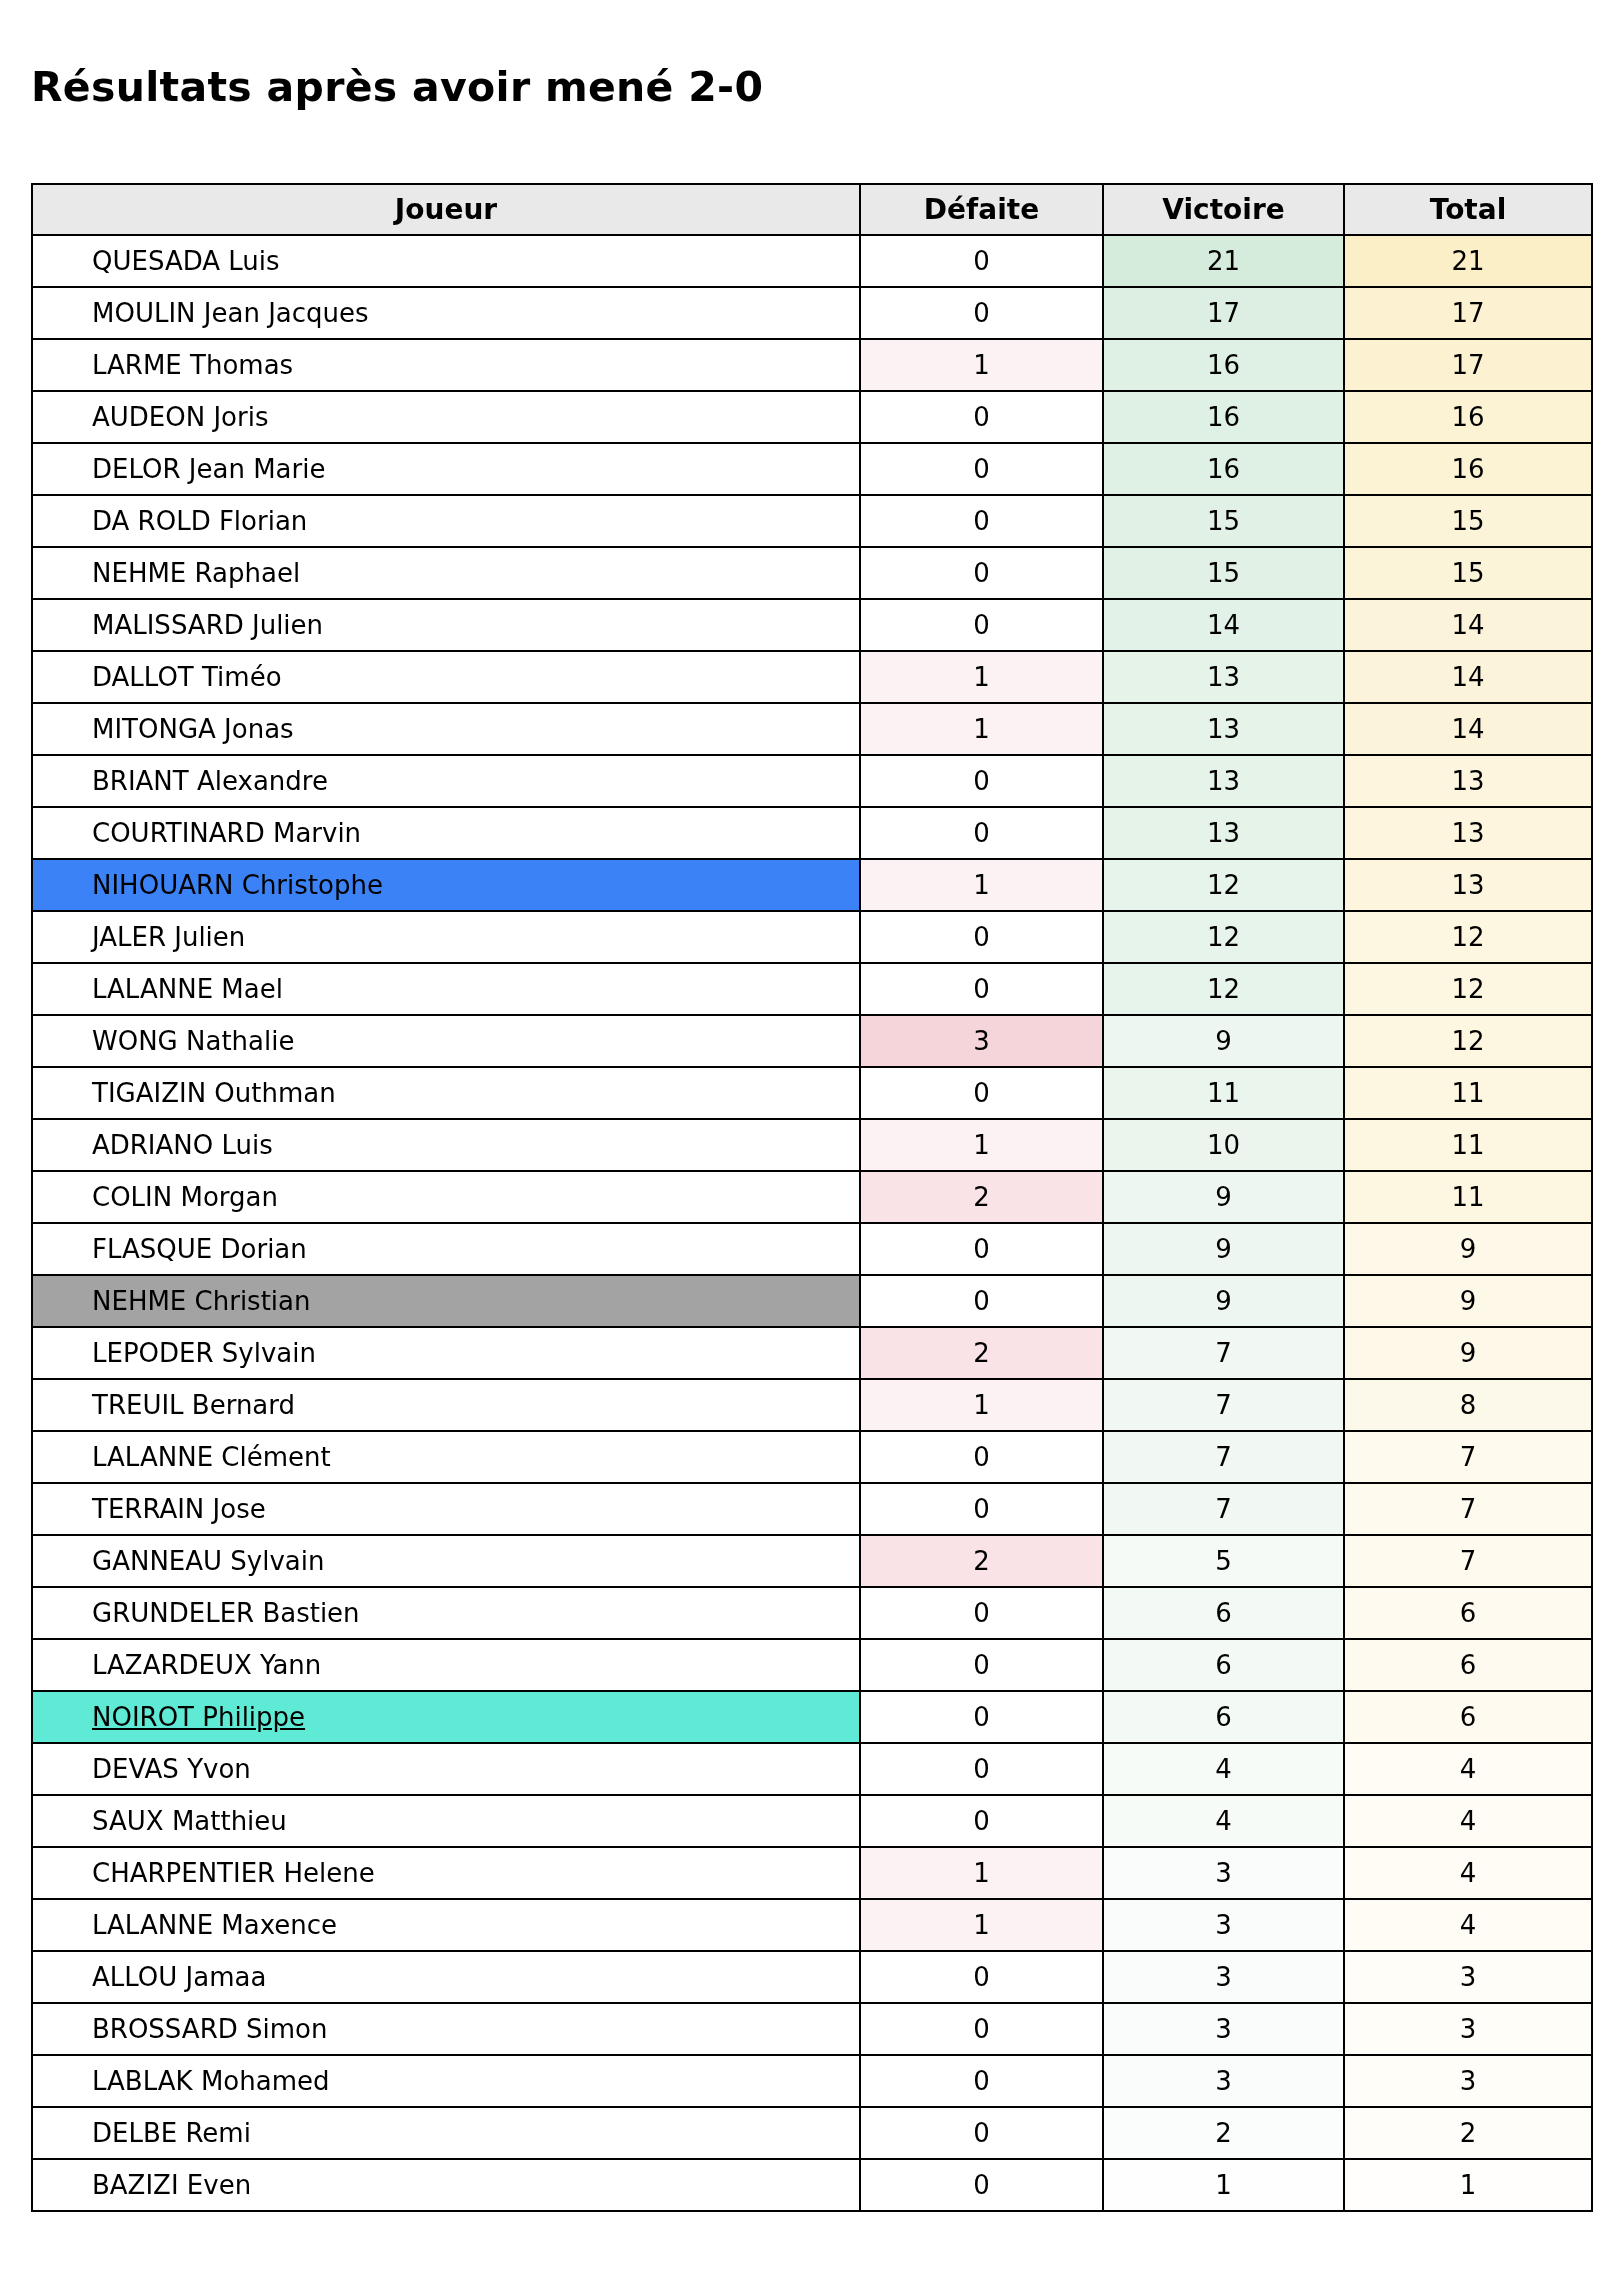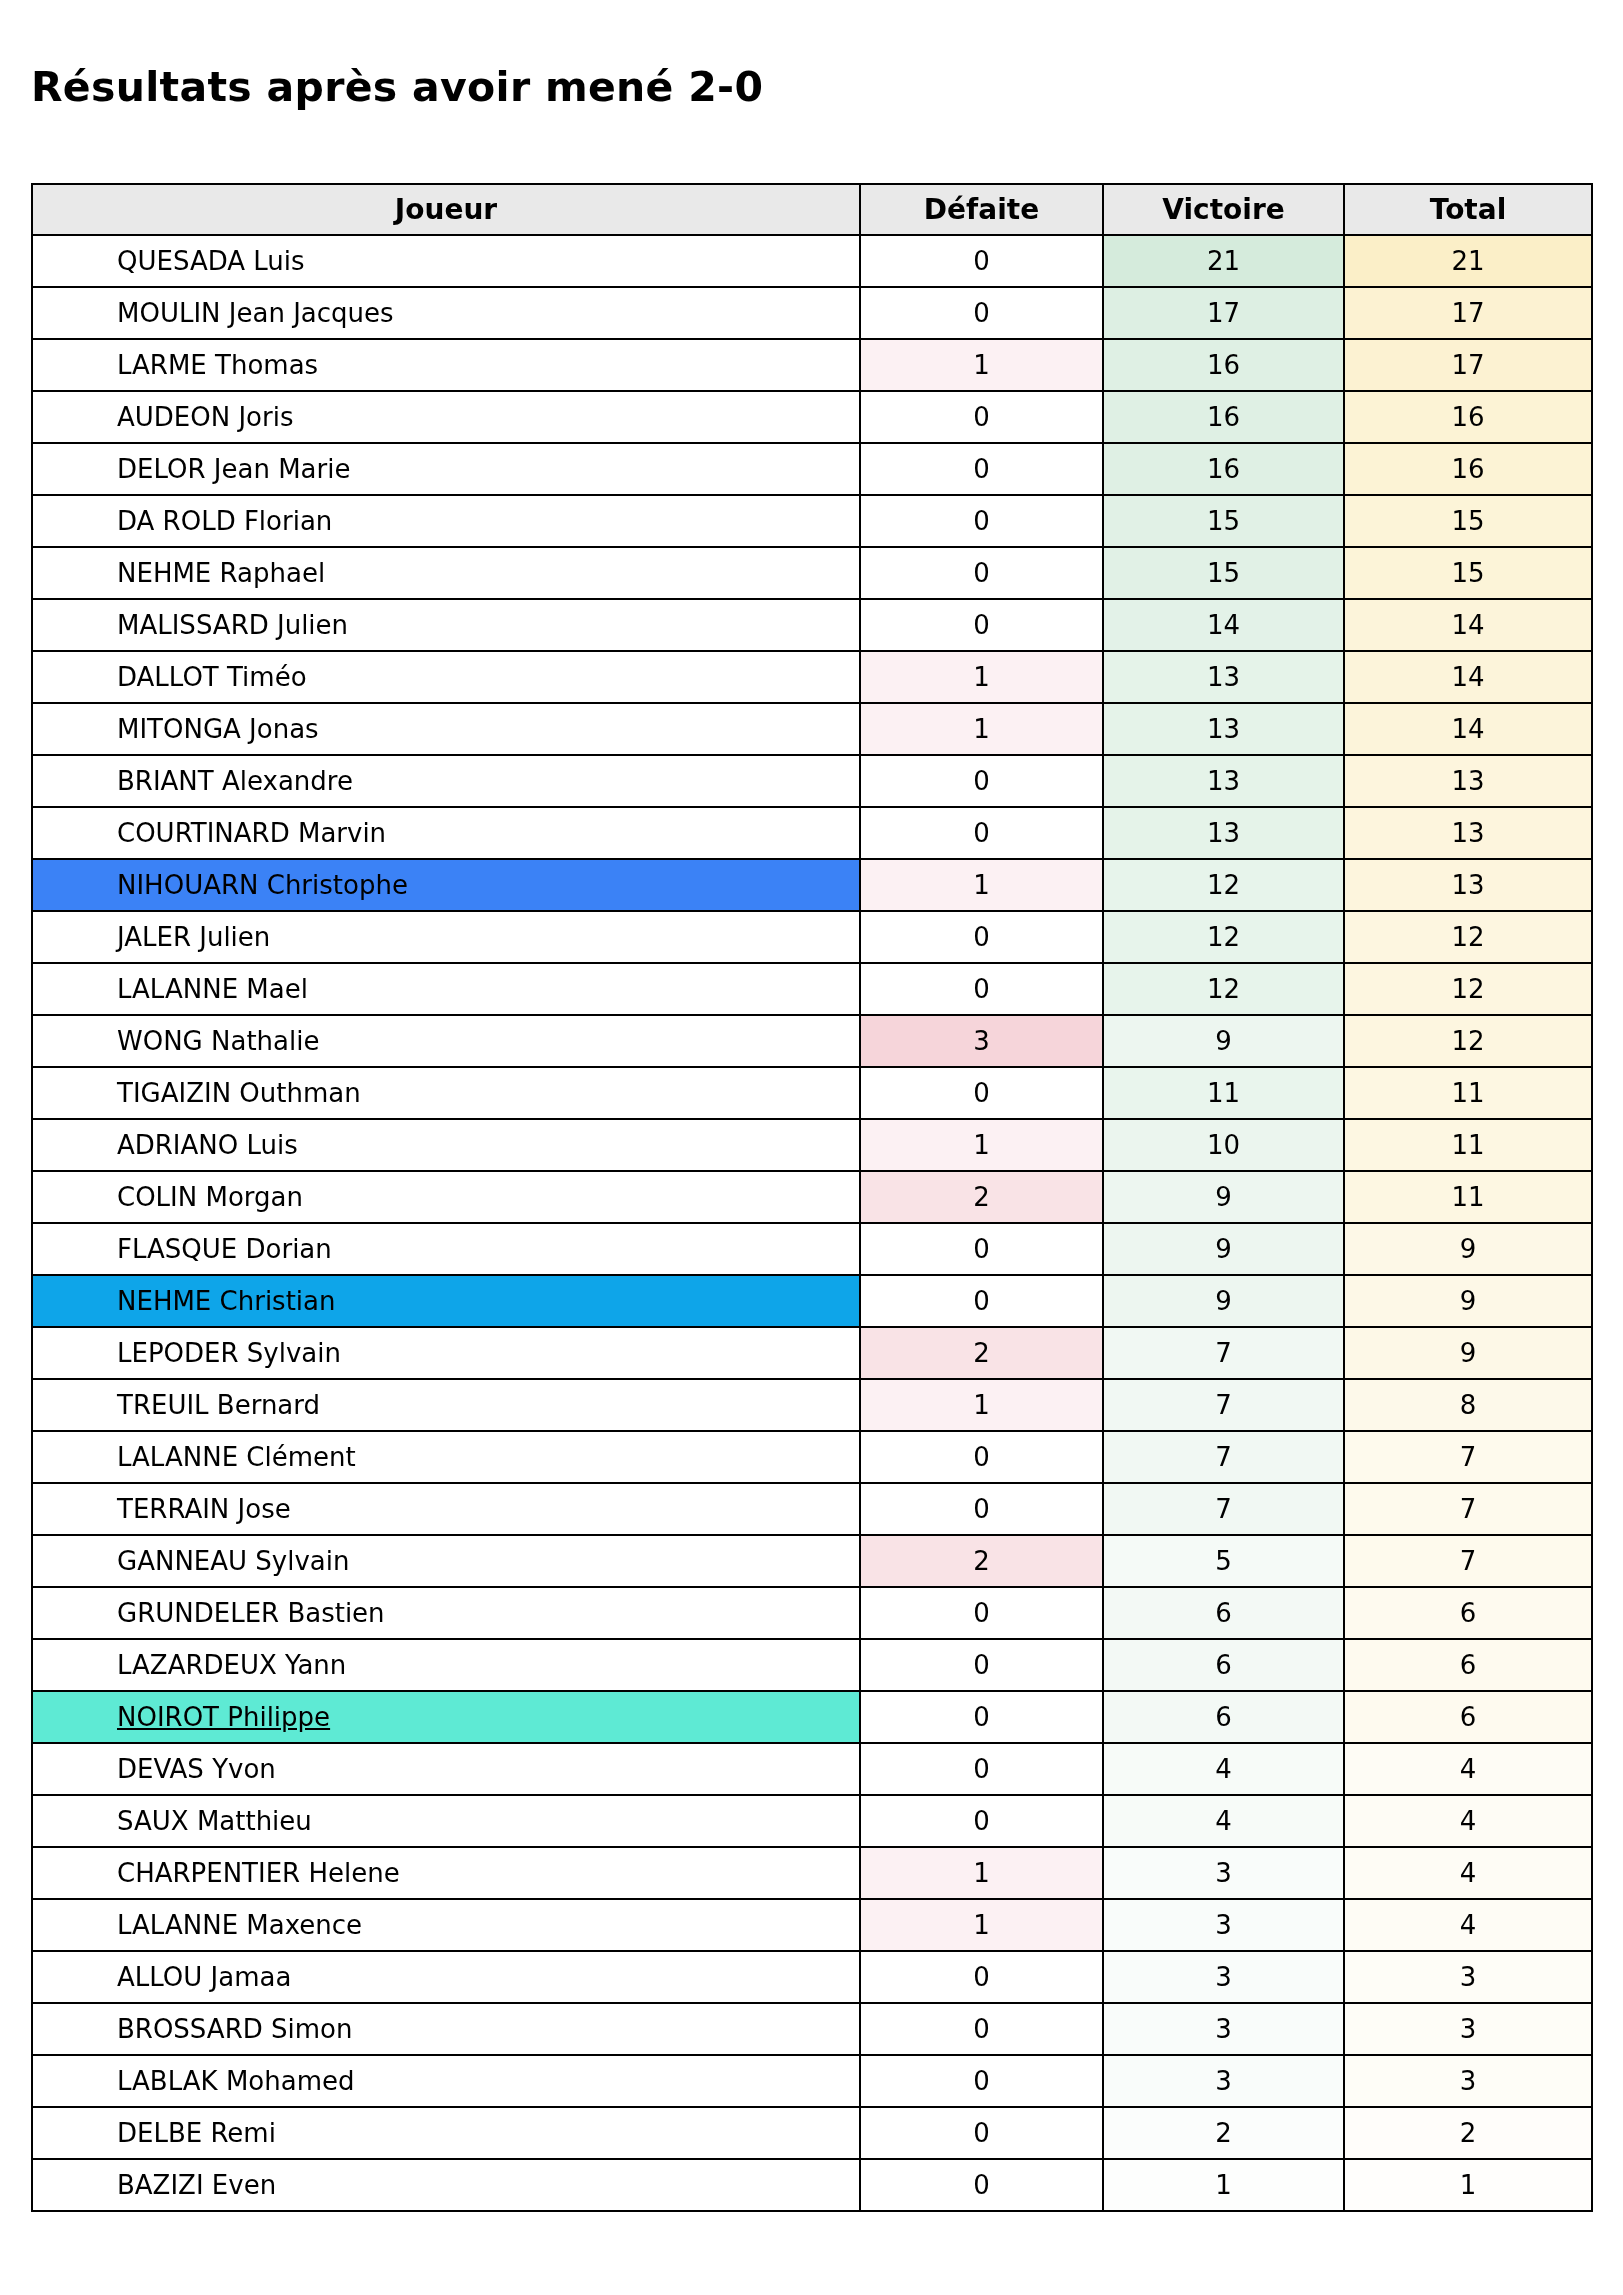--- a/index.html
+++ b/index.html
@@ -37,21 +37,21 @@
     font-weight:bold;
     text-align:center;
     vertical-align:middle;
   }
   .results td{
     height:48px;
     font-size:26px;
     vertical-align:middle;
     background:#ffffff;
   }
-  td.joueur{text-align:left;padding-left:84px;}
+  td.joueur{text-align:left;padding-left:59px;}
   td.num{text-align:center;}
 </style>
 </head>
 <body>
 
 <h1 class="title">Résultats après avoir mené 2-0</h1>
 
 <table class="results">
   <colgroup>
     <col style="width:828px">
@@ -182,21 +182,21 @@
         <td class="num victoire" style="background: rgb(237, 246, 240);">9</td>
         <td class="num total" style="background: rgb(253, 247, 226);">11</td>
       </tr>
       <tr>
         <td class="joueur" style="background: rgb(255, 255, 255);">FLASQUE Dorian</td>
         <td class="num defaite" style="background: rgb(255, 255, 255);">0</td>
         <td class="num victoire" style="background: rgb(237, 246, 240);">9</td>
         <td class="num total" style="background: rgb(253, 248, 231);">9</td>
       </tr>
       <tr>
-        <td class="joueur" style="background: #0ea5e9; margin-top: 31px;">NEHME Christian</td>
+        <td class="joueur" style="background: #a3a3a3; margin-top: 31px;">NEHME Christian</td>
         <td class="num defaite" style="background: rgb(255, 255, 255);">0</td>
         <td class="num victoire" style="background: rgb(237, 246, 240);">9</td>
         <td class="num total" style="background: rgb(253, 248, 231);">9</td>
       </tr>
       <tr>
         <td class="joueur" style="background: rgb(255, 255, 255);">LEPODER Sylvain</td>
         <td class="num defaite" style="background: rgb(249, 227, 230);">2</td>
         <td class="num victoire" style="background: rgb(241, 248, 243);">7</td>
         <td class="num total" style="background: rgb(253, 248, 231);">9</td>
       </tr>

